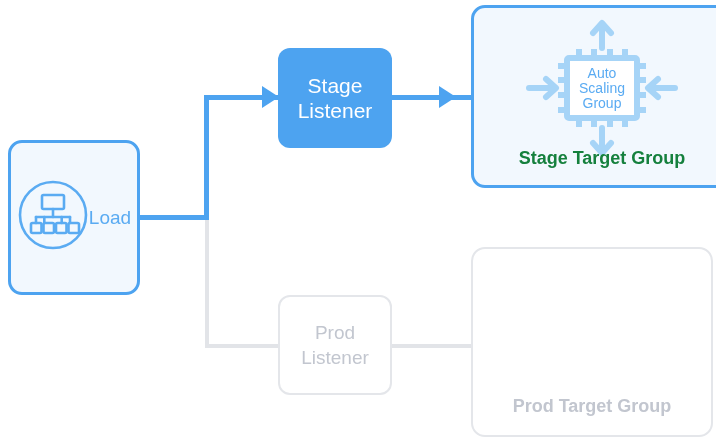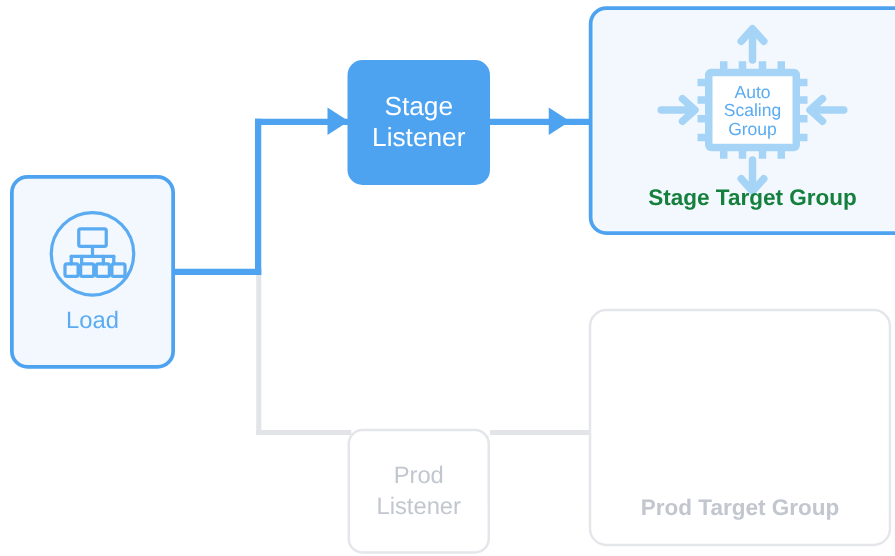--- a/index.html
+++ b/index.html
@@ -45,21 +45,21 @@
 
   .box-lb {
     left: 8px;
     top: 140px;
     width: 132px;
     height: 155px;
     background: #f2f8fe;
     border: 3px solid #4da3f0;
     border-radius: 14px;
     display: flex;
-    flex-direction: column;
+    flex-direction: row;
     align-items: center;
     justify-content: center;
   }
   .lb-icon {
     width: 72px;
     height: 72px;
     margin-bottom: 6px;
   }
   .lb-label {
     color: #5aabf2;
@@ -91,21 +91,20 @@
     left: 278px;
     top: 295px;
     width: 114px;
     height: 100px;
     background: #ffffff;
     border: 2px solid #e4e6ea;
     border-radius: 12px;
     display: flex;
     align-items: center;
     justify-content: center;
-    margin-top: 48px;
   }
   .prod-listener-label {
     color: #c2c6cf;
     font-size: 19px;
     line-height: 25px;
     text-align: center;
   }
 
   .box-stage-tg {
     left: 471px;

